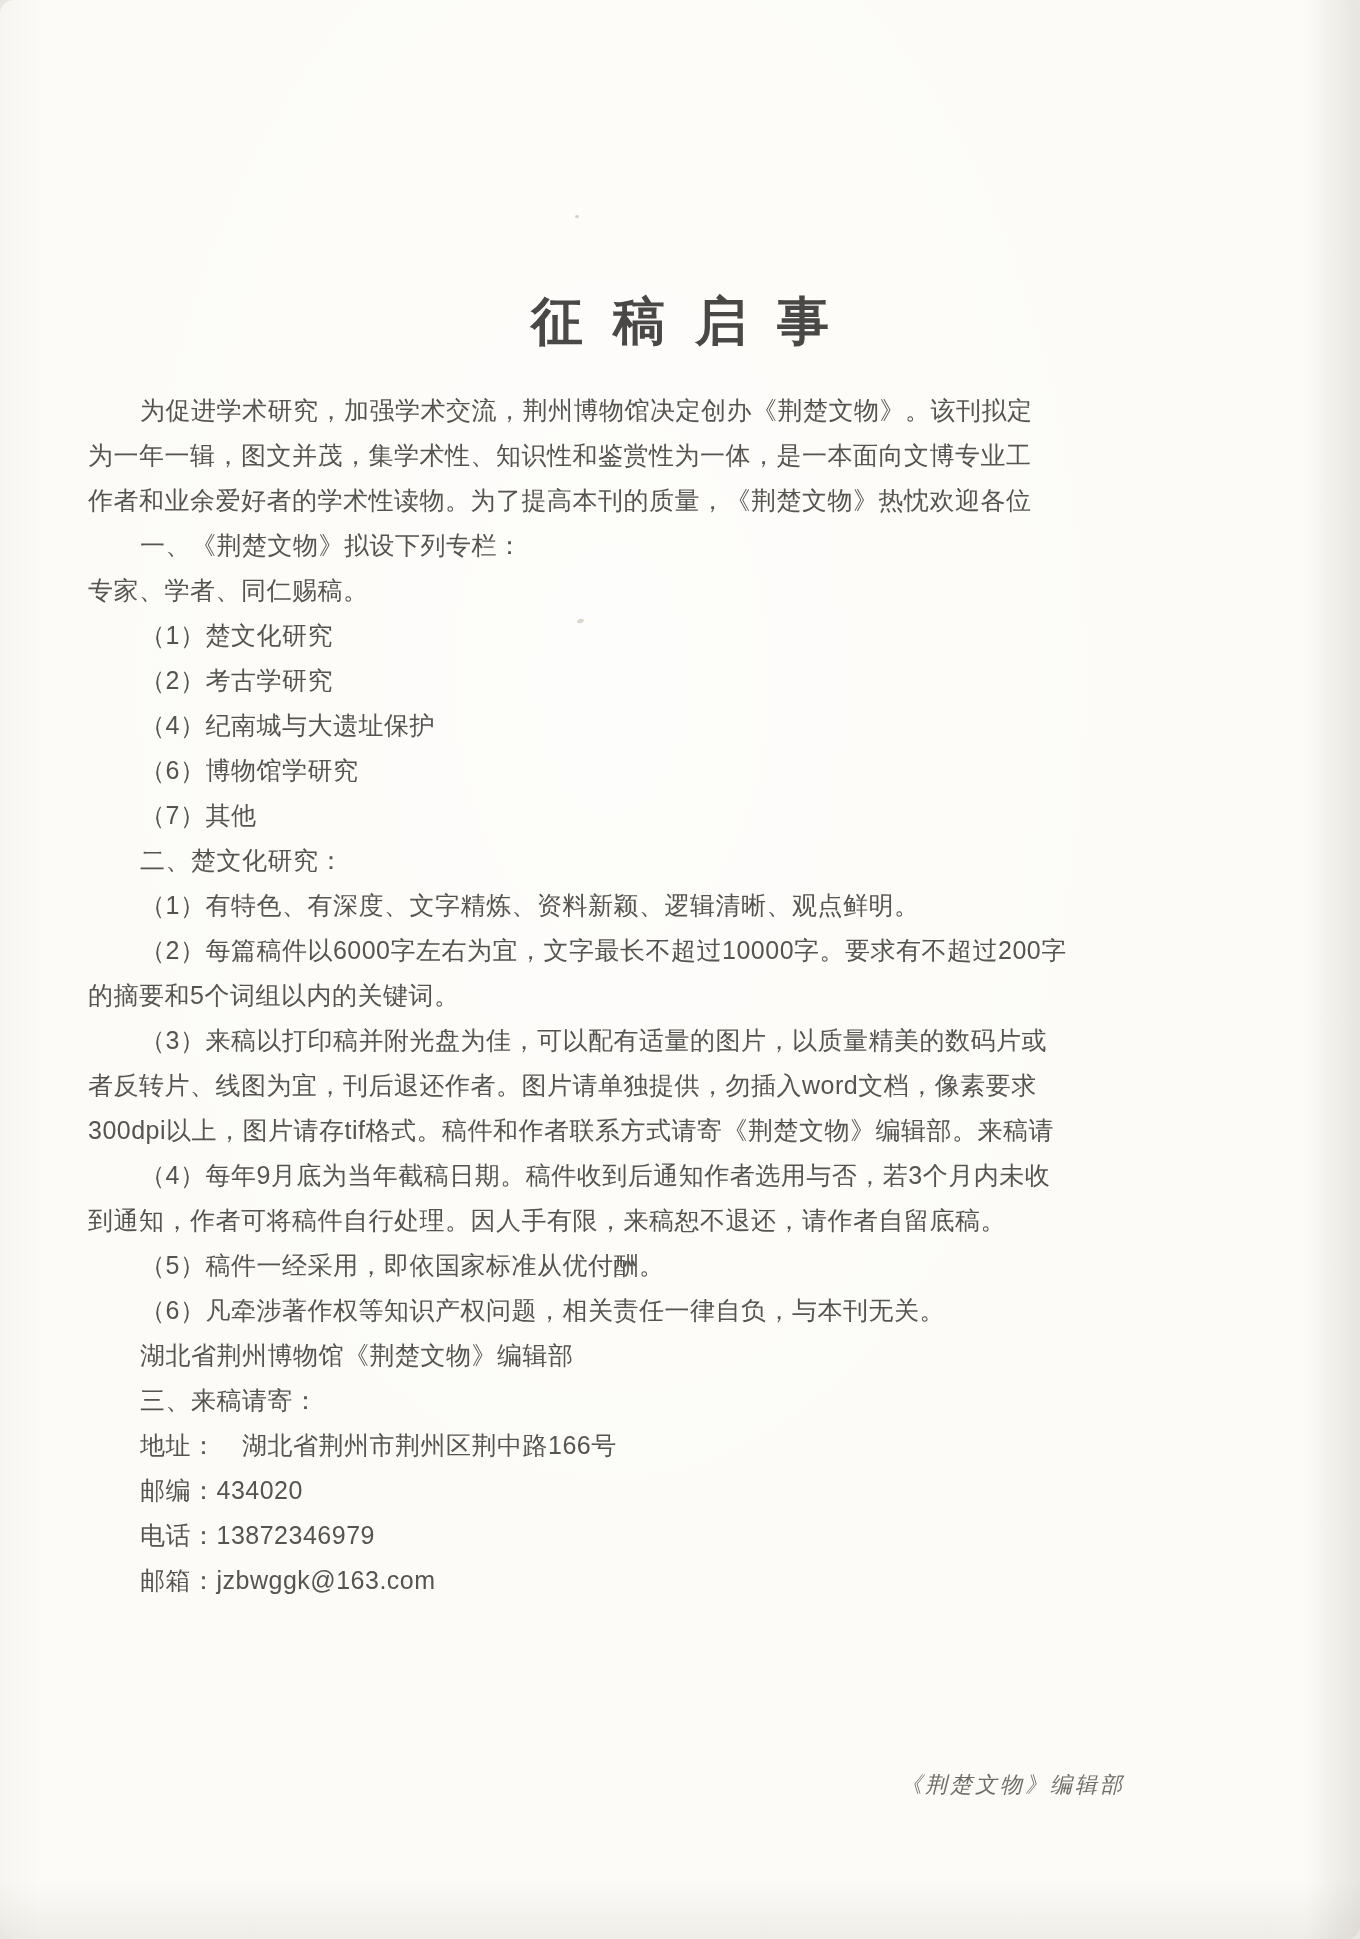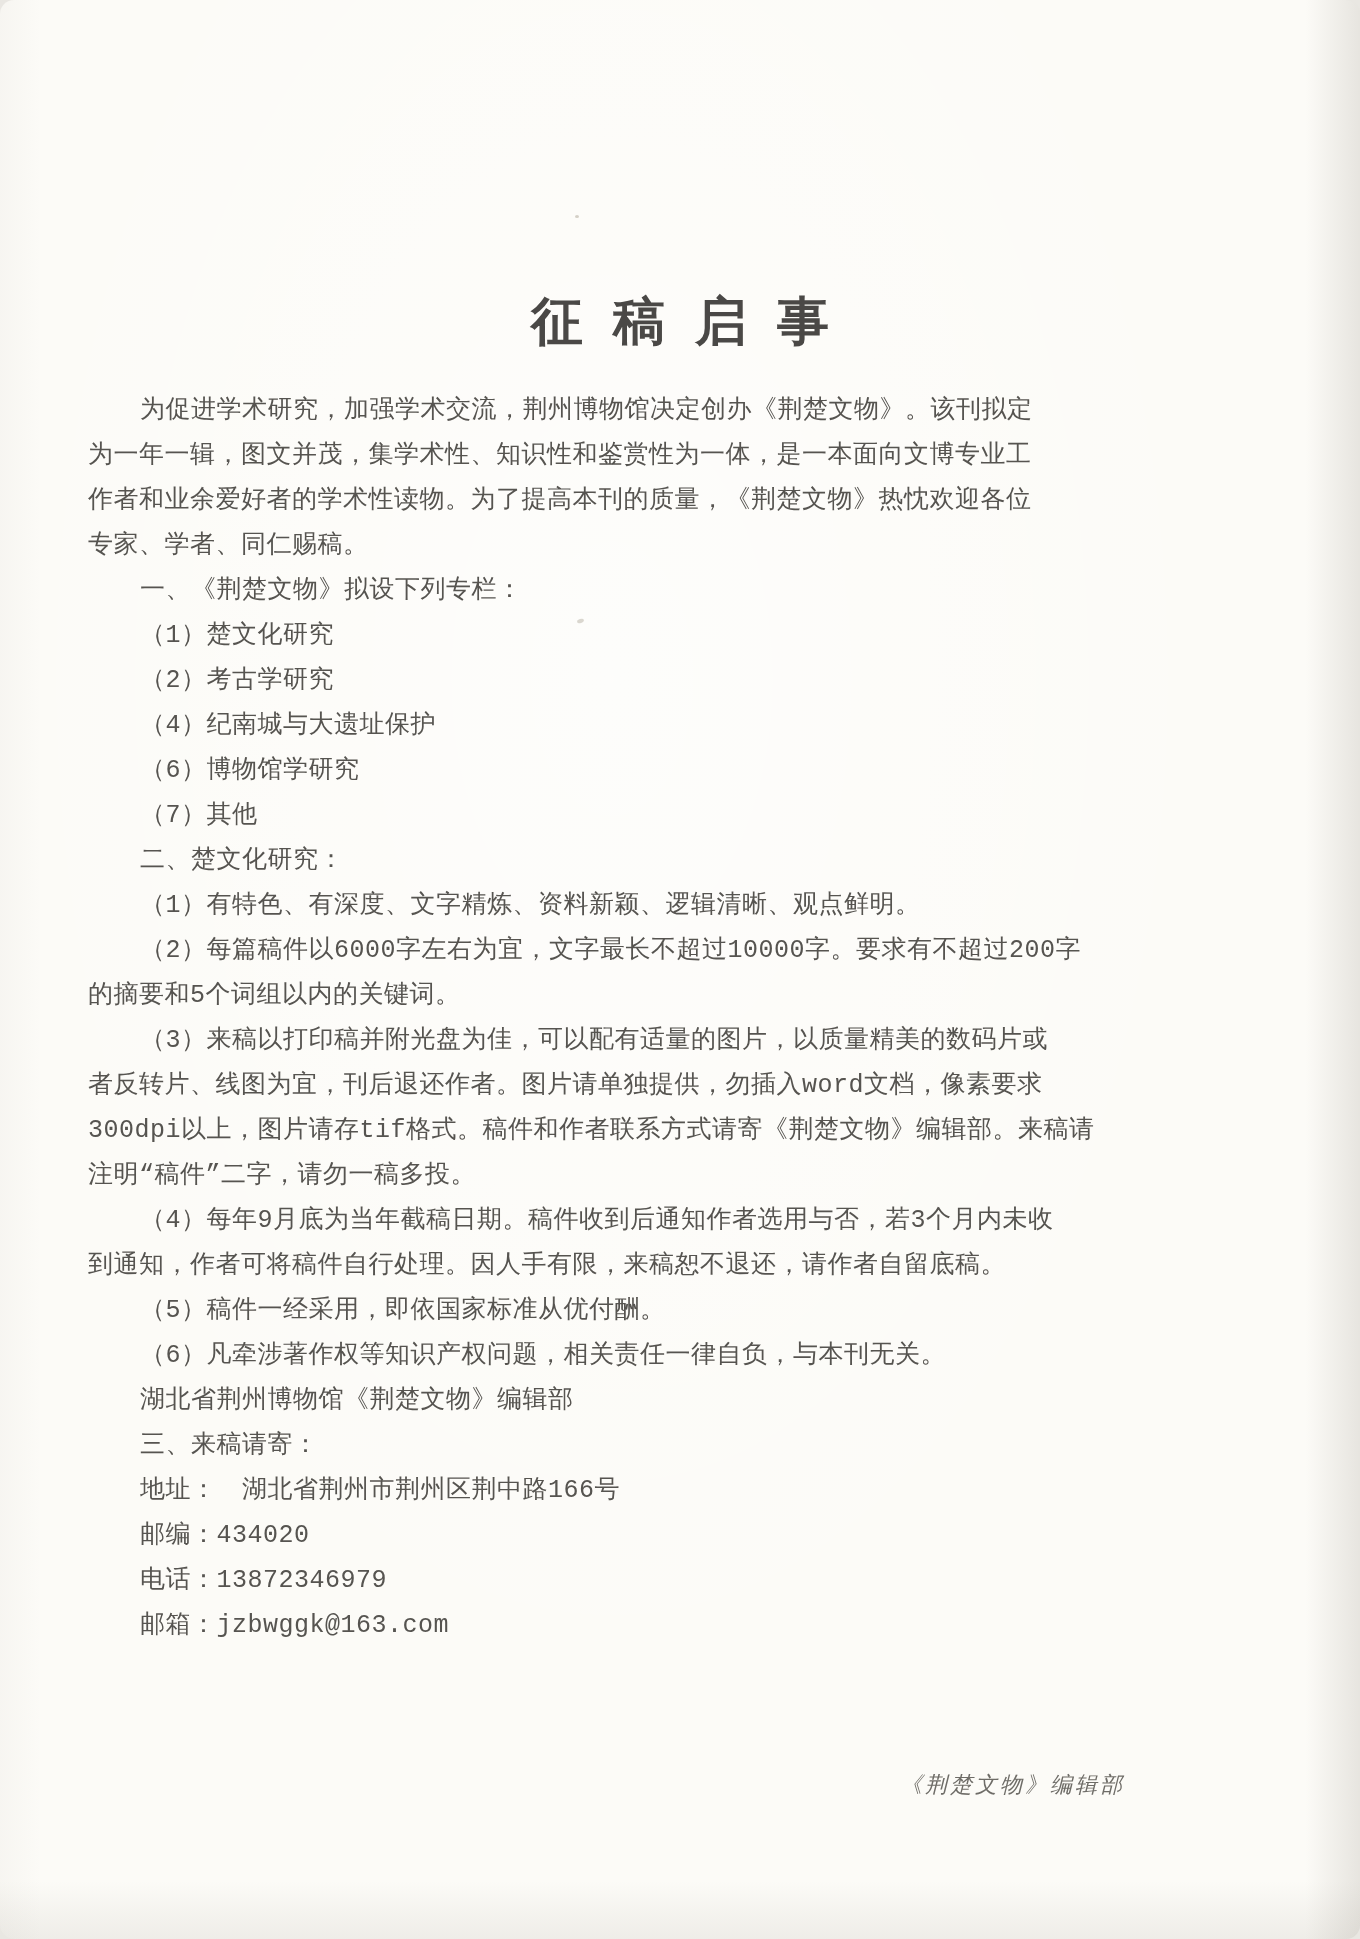--- a/index.html
+++ b/index.html
@@ -6,21 +6,21 @@
   .page{
     position:relative;
     width:1360px;height:1939px;
     margin:0 auto;
     background:#fcfbf7;
     background-image:
       radial-gradient(ellipse at 45% 35%, rgba(255,255,255,0.5), rgba(0,0,0,0) 60%),
       linear-gradient(to right, rgba(150,143,130,0.05) 0%, rgba(0,0,0,0) 3%, rgba(0,0,0,0) 96%, rgba(120,112,100,0.16) 100%),
       linear-gradient(to bottom, rgba(0,0,0,0) 97%, rgba(120,112,100,0.10) 100%);
     overflow:hidden;
-    font-family:Liberation Mono, monospace;
+    font-family:Liberation Sans, sans-serif;
     color:#565450;
     border-radius:14px;
   }
   .title{
     position:absolute;
     top:252px;left:0;width:100%;
     text-align:center;
     font-size:52px;
     font-weight:bold;
     letter-spacing:30px;
@@ -55,35 +55,34 @@
 <body>
 
 <div class="page">
 
   <h1 class="title">征稿启事</h1>
 
   <div class="body-text">
     <div class="line ind">为促进学术研究，加强学术交流，荆州博物馆决定创办《荆楚文物》。该刊拟定</div>
     <div class="line">为一年一辑，图文并茂，集学术性、知识性和鉴赏性为一体，是一本面向文博专业工</div>
     <div class="line">作者和业余爱好者的学术性读物。为了提高本刊的质量，《荆楚文物》热忱欢迎各位</div>
+    <div class="line ind">一、《荆楚文物》拟设下列专栏：</div>
     <div class="line">专家、学者、同仁赐稿。</div>
-    <div class="line ind">一、《荆楚文物》拟设下列专栏：</div>
     <div class="line ind">（1）楚文化研究</div>
     <div class="line ind">（2）考古学研究</div>
     <div class="line ind">（4）纪南城与大遗址保护</div>
     <div class="line ind">（6）博物馆学研究</div>
     <div class="line ind">（7）其他</div>
     <div class="line ind">二、楚文化研究：</div>
     <div class="line ind">（1）有特色、有深度、文字精炼、资料新颖、逻辑清晰、观点鲜明。</div>
     <div class="line ind">（2）每篇稿件以6000字左右为宜，文字最长不超过10000字。要求有不超过200字</div>
     <div class="line">的摘要和5个词组以内的关键词。</div>
     <div class="line ind">（3）来稿以打印稿并附光盘为佳，可以配有适量的图片，以质量精美的数码片或</div>
     <div class="line">者反转片、线图为宜，刊后退还作者。图片请单独提供，勿插入word文档，像素要求</div>
     <div class="line">300dpi以上，图片请存tif格式。稿件和作者联系方式请寄《荆楚文物》编辑部。来稿请</div>
-    <div class="line">注明“稿件”二字，请勿一稿多投。</div>
     <div class="line ind">（4）每年9月底为当年截稿日期。稿件收到后通知作者选用与否，若3个月内未收</div>
     <div class="line">到通知，作者可将稿件自行处理。因人手有限，来稿恕不退还，请作者自留底稿。</div>
     <div class="line ind">（5）稿件一经采用，即依国家标准从优付酬。</div>
     <div class="line ind">（6）凡牵涉著作权等知识产权问题，相关责任一律自负，与本刊无关。</div>
     <div class="line ind">湖北省荆州博物馆《荆楚文物》编辑部</div>
     <div class="line ind">三、来稿请寄：</div>
     <div class="line ind">地址：　湖北省荆州市荆州区荆中路166号</div>
     <div class="line ind">邮编：434020</div>
     <div class="line ind">电话：13872346979</div>
     <div class="line ind">邮箱：jzbwggk@163.com</div>

